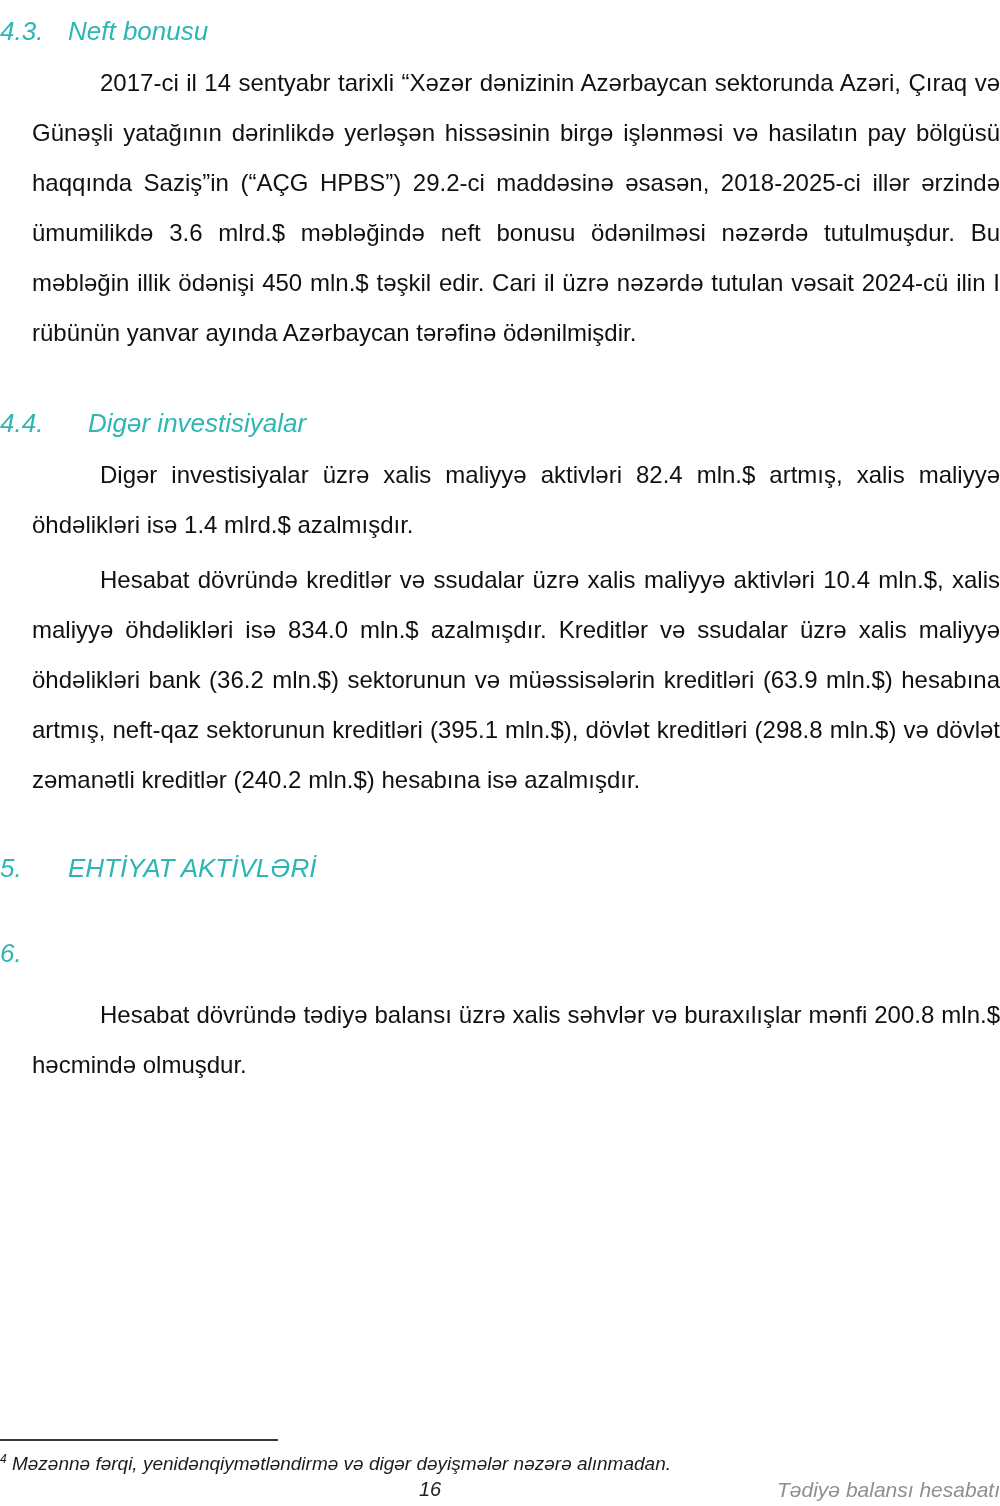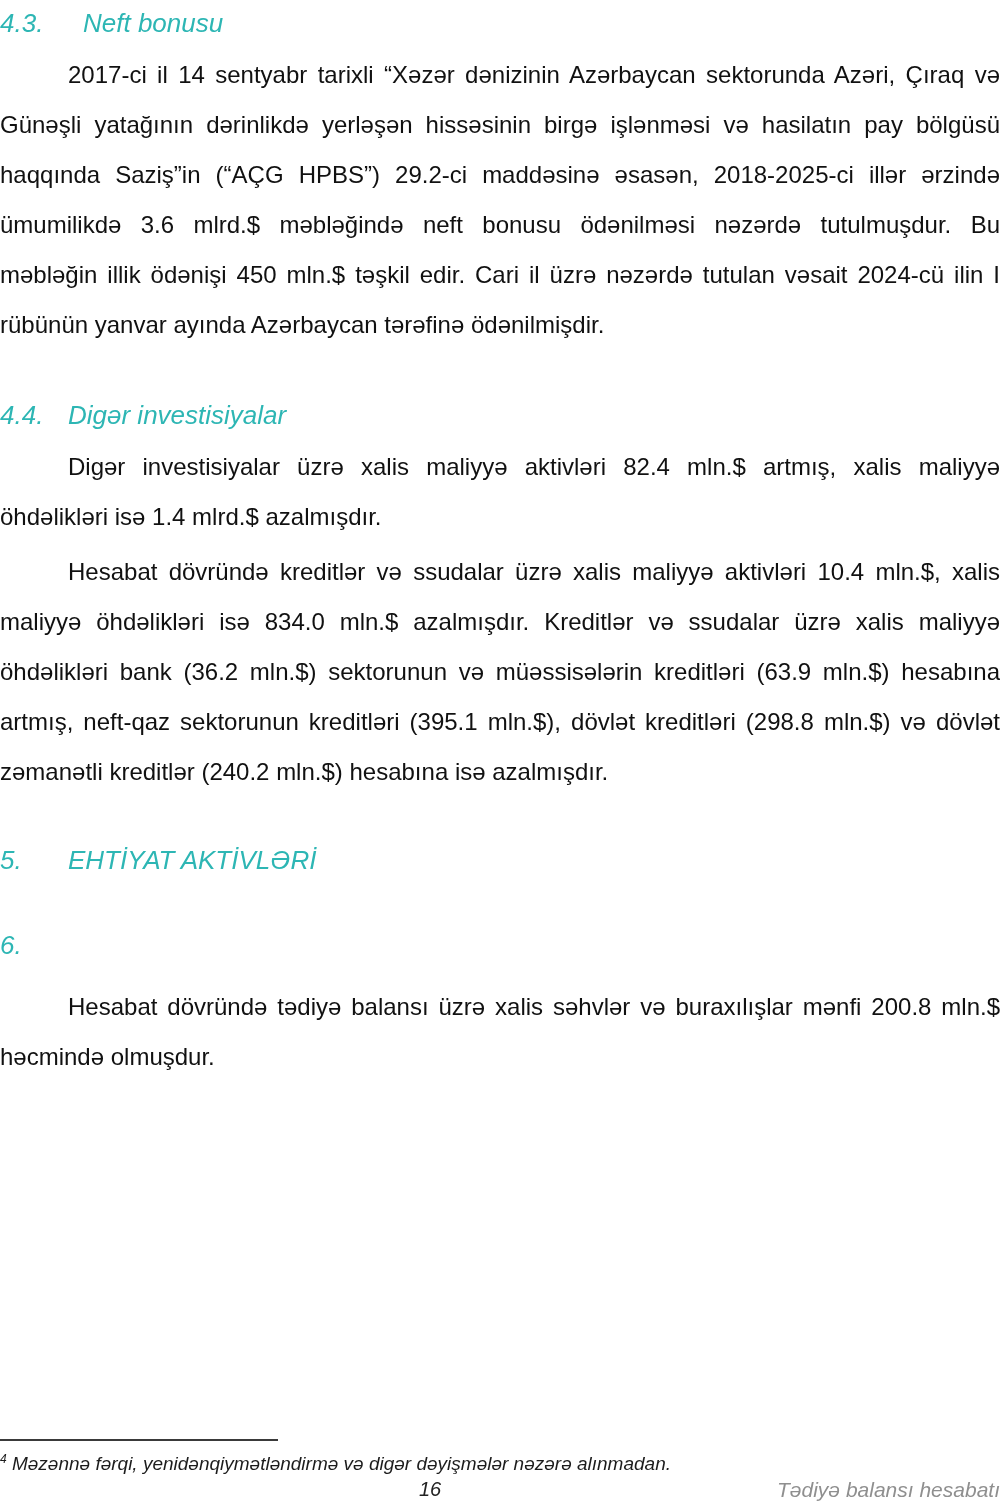--- a/index.html
+++ b/index.html
@@ -17,33 +17,33 @@
   .heading {
     display: flex;
     color: var(--accent, #2db6b4);
     font-style: italic;
     font-size: 26px;
     line-height: 38px;
     font-weight: 400;
   }
   .heading .num { flex: none; width: 68px; }
 
-  .para { font-size: 24px; line-height: 50px; }
+  .para { font-size: 24px; line-height: 50px; padding-left: 32px; }
   .para .line {
     text-align: justify;
     text-align-last: justify;
     white-space: normal;
   }
   .para .line.first { text-indent: 68px; }
   .para .line.last { text-align: left; text-align-last: auto; }
 
   
-  #heading-4-3            { margin-top: 4px; gap: 15px; }
+  #heading-4-3            { margin-top: 12px; }
   #para-oil-bonus         { margin-top: 8px; }
-  #heading-4-4            { margin-top: 46px; }
+  #heading-4-4            { margin-top: 46px; gap: 20px; }
   #para-other-investments { margin-top: 8px; }
   #para-credits           { margin-top: 5px; }
   #para-deposits          { margin-top: 0; }
   #heading-5              { margin-top: 44px; }
   #para-reserves          { margin-top: 10px; }
   #heading-6              { margin-top: 47px; }
   #para-errors            { margin-top: 18px; }
 
   .footnote-rule {
     position: absolute;

